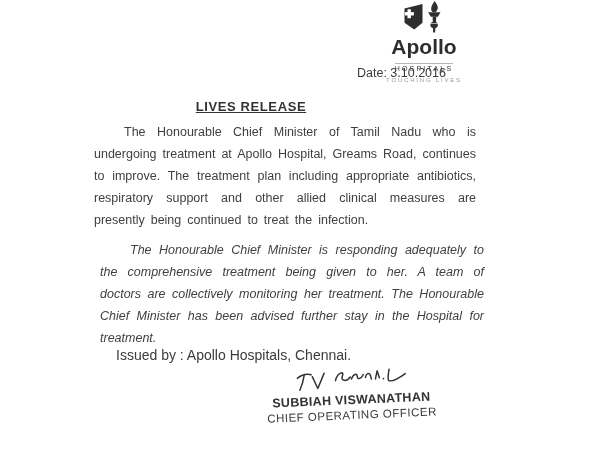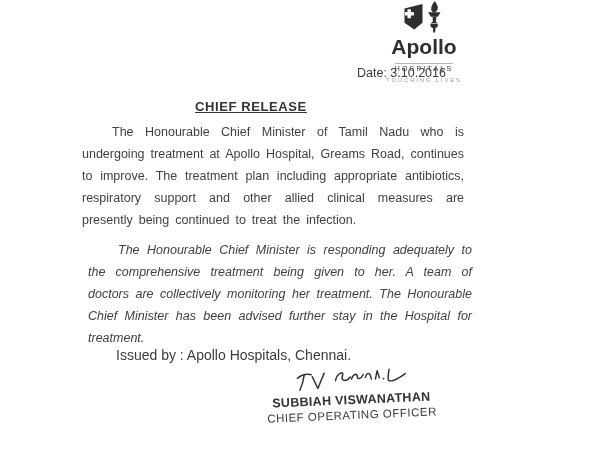--- a/index.html
+++ b/index.html
@@ -69,20 +69,21 @@
 
   
   .body-para {
     position: absolute;
     font-size: 12.5px;
     line-height: 22px;
     text-align: justify;
     text-indent: 30px;
     word-spacing: 2.5px;
     color: #3f3f3f;
+    margin-left: 12px;
   }
   .para-1 { left: 82px; top: 121px; width: 382px; }
   .para-2 { left: 88px; top: 239px; width: 384px; font-style: italic; }
 
   .issued-line {
     position: absolute;
     left: 116px;
     top: 347px;
     font-size: 14px;
     color: #3b3b3b;
@@ -134,21 +135,21 @@
       <ellipse cx="45.5" cy="32" rx="5" ry="4.2" fill="#2e2e2e"></ellipse>
       <path d="M40.5 30 L51 30" stroke="#ffffff" stroke-width="0.8"></path>
     </svg>
     <div class="logo-name">Apollo</div>
     <div><span class="logo-sub">HOSPITALS</span></div>
     <div class="logo-tag">TOUCHING LIVES</div>
   </div>
 
   <div class="date-line">Date: 3.10.2016</div>
 
-  <div class="heading">CHIEF RELEASE</div>
+  <div class="heading">LIVES RELEASE</div>
 
   <p class="body-para para-1">The Honourable Chief Minister of Tamil Nadu who is undergoing treatment at Apollo Hospital, Greams Road, continues to improve. The treatment plan including appropriate antibiotics, respiratory support and other allied clinical measures are presently being continued to treat the infection.</p>
   <p class="body-para para-2">The Honourable Chief Minister is responding adequately to the comprehensive treatment being given to her. A team of doctors are collectively monitoring her treatment. The Honourable Chief Minister has been advised further stay in the Hospital for treatment.</p>
 
   <div class="issued-line">Issued by : Apollo Hospitals, Chennai.</div>
 
   <div class="sig-block">
     <svg class="sig-scrawl" width="118" height="32" viewBox="0 0 118 32" aria-hidden="true">
       <g fill="none" stroke="#333333" stroke-width="1.5" stroke-linecap="round" stroke-linejoin="round">
 

